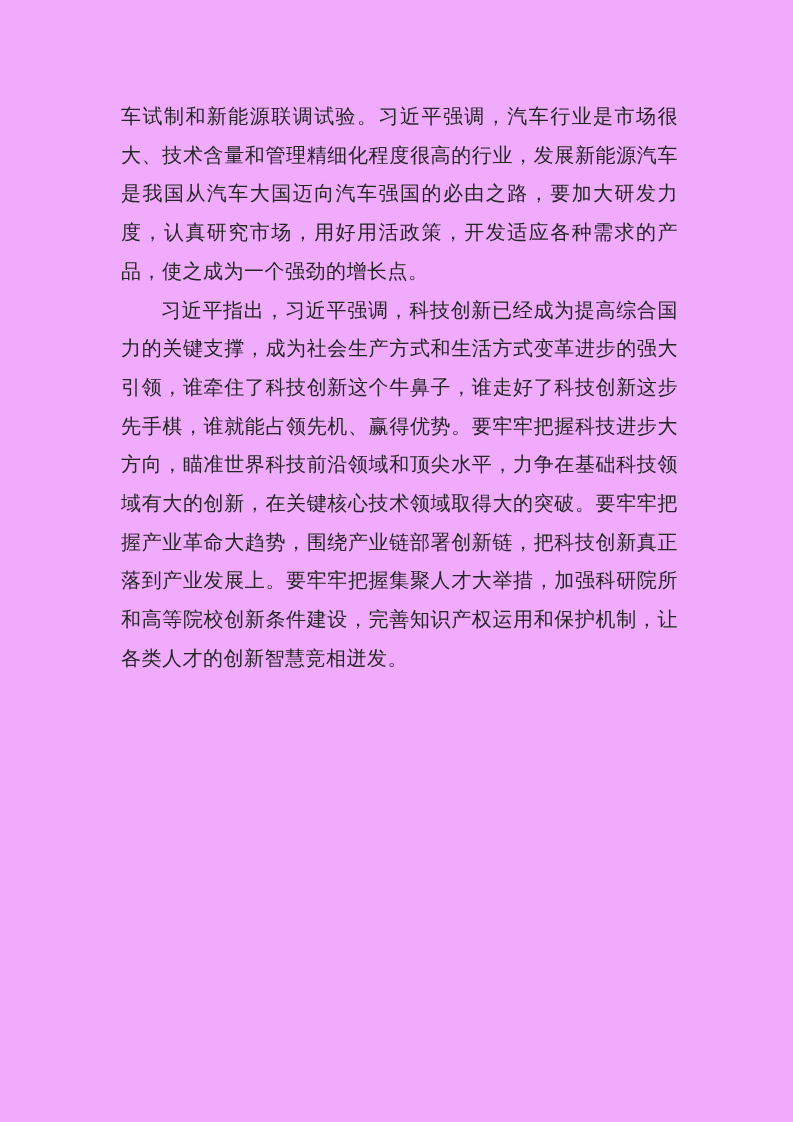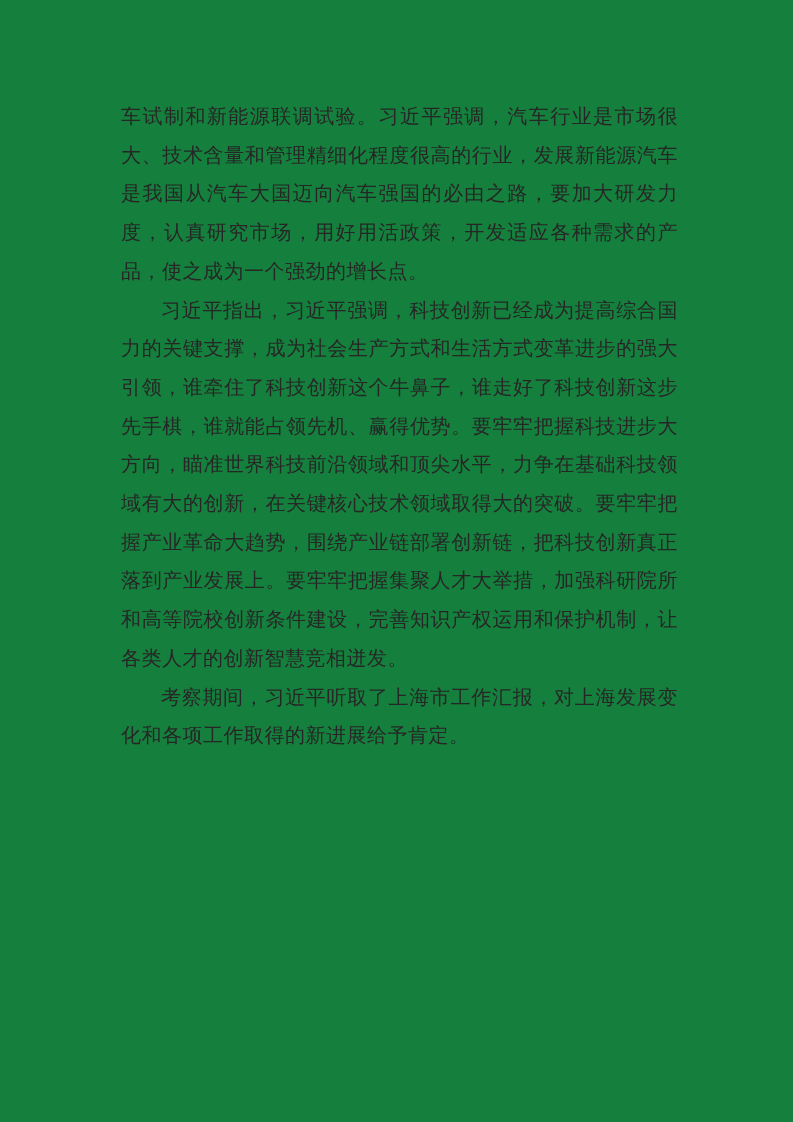--- a/index.html
+++ b/index.html
@@ -4,21 +4,21 @@
 <style>
   html, body {
     margin: 0;
     padding: 0;
     background: #ffffff;
   }
   .page {
     position: relative;
     width: 793px;
     height: 1122px;
-    background: #15803d;
+    background: #f0abfc;
     overflow: hidden;
     font-family: "DejaVu Sans", sans-serif;
   }
   .text-block {
     position: absolute;
     left: 121px;
     top: 97px;
     width: 557px;
     font-size: 20px;
     line-height: 38.7px;
@@ -36,15 +36,14 @@
     text-indent: 0;
   }
 </style>
 </head>
 <body>
 
 <div class="page">
   <div class="text-block">
     <p class="continuation">车试制和新能源联调试验。习近平强调，汽车行业是市场很大、技术含量和管理精细化程度很高的行业，发展新能源汽车是我国从汽车大国迈向汽车强国的必由之路，要加大研发力度，认真研究市场，用好用活政策，开发适应各种需求的产品，使之成为一个强劲的增长点。</p>
     <p>习近平指出，习近平强调，科技创新已经成为提高综合国力的关键支撑，成为社会生产方式和生活方式变革进步的强大引领，谁牵住了科技创新这个牛鼻子，谁走好了科技创新这步先手棋，谁就能占领先机、赢得优势。要牢牢把握科技进步大方向，瞄准世界科技前沿领域和顶尖水平，力争在基础科技领域有大的创新，在关键核心技术领域取得大的突破。要牢牢把握产业革命大趋势，围绕产业链部署创新链，把科技创新真正落到产业发展上。要牢牢把握集聚人才大举措，加强科研院所和高等院校创新条件建设，完善知识产权运用和保护机制，让各类人才的创新智慧竞相迸发。</p>
-    <p>考察期间，习近平听取了上海市工作汇报，对上海发展变化和各项工作取得的新进展给予肯定。</p>
   </div>
 </div>
 
 </body></html>

